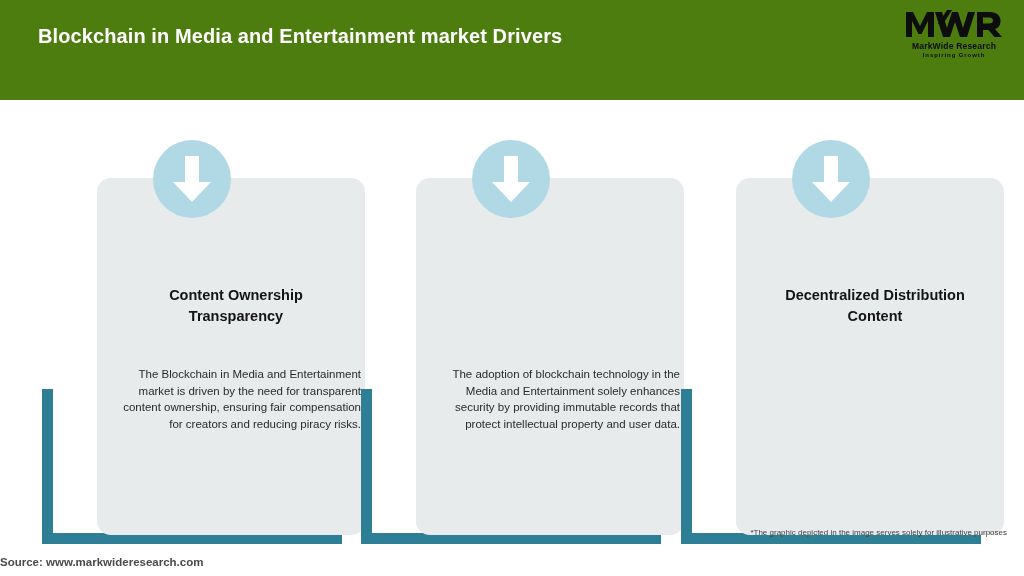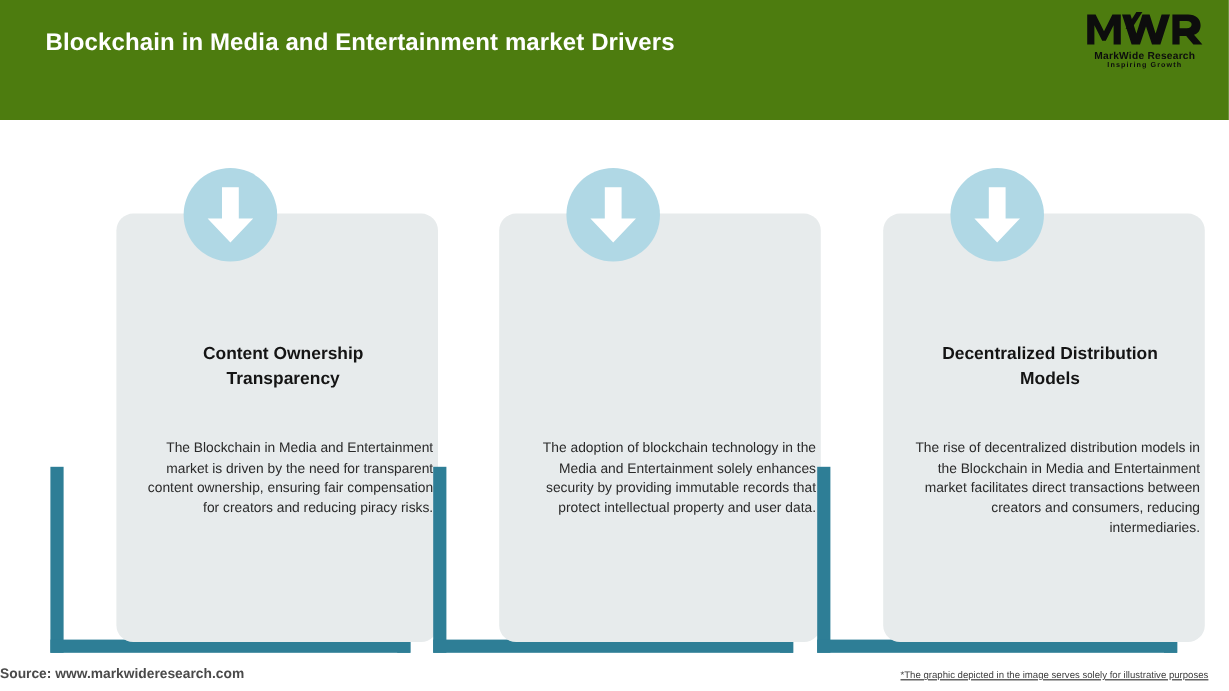--- a/index.html
+++ b/index.html
@@ -145,25 +145,24 @@
     left: 0;
     top: 556px;
     width: 1024px;
     font-size: 11.5px;
     font-weight: bold;
     color: #4a4a4a;
   }
   #footer-disclaimer {
     position: absolute;
     right: 17px;
-    top: 558px;
+    top: 528px;
     font-size: 8px;
     color: #3d3d3d;
     white-space: nowrap;
-    text-decoration: underline;
   }
 </style>
 </head>
 <body>
 
 <div id="header-bar">
   <div id="header-title">Blockchain in Media and Entertainment market Drivers</div>
 
   <div id="brand-logo">
     <svg id="logo-mark" viewBox="0 0 200 60" xmlns="http://www.w3.org/2000/svg">
@@ -215,22 +214,21 @@
     </svg>
   </div>
 </div>
 
 <div class="card-group" id="card-group-2">
   <div class="frame-left"></div>
   <div class="frame-right"></div>
   <div class="frame-bottom"></div>
 
   <div class="card-body">
-    <div class="card-title">Decentralized Distribution Models</div>
-    <div class="card-text">The rise of decentralized distribution models in the Blockchain in Media and Entertainment market facilitates direct transactions between creators and consumers, reducing intermediaries.</div>
+    <div class="card-title">Decentralized Distribution Content</div>
   </div>
 
   <div class="card-icon">
     <svg width="42" height="50" viewBox="0 0 42 50" xmlns="http://www.w3.org/2000/svg">
       <polygon points="14,2 28,2 28,28 40,28 21,48 2,28 14,28" fill="#FFFFFF"></polygon>
     </svg>
   </div>
 </div>
 
 <div id="footer-source">Source: www.markwideresearch.com</div>

